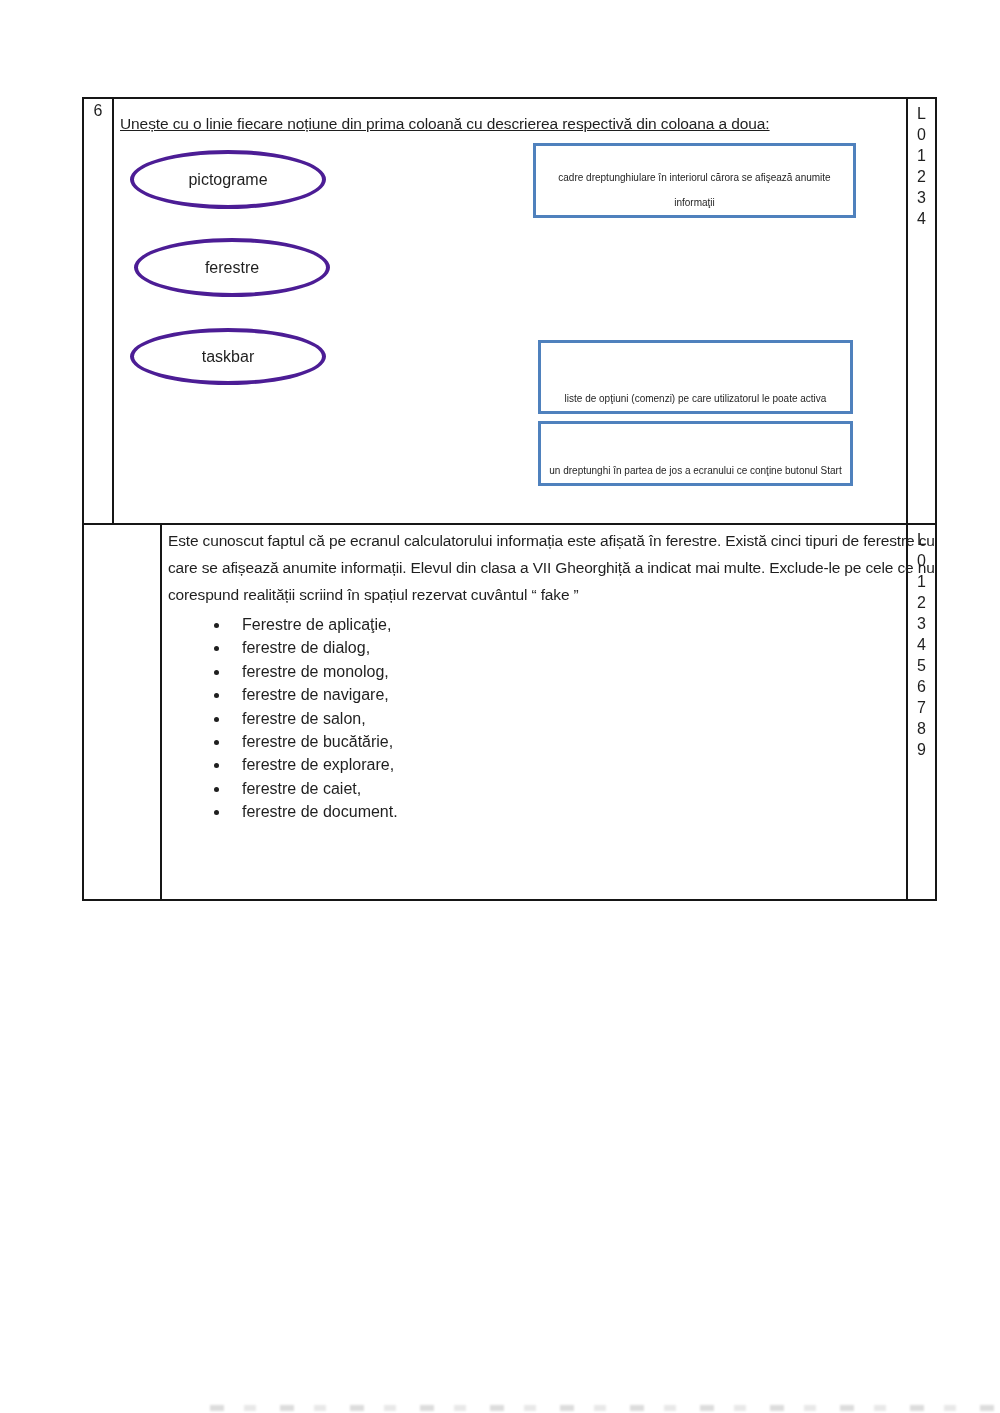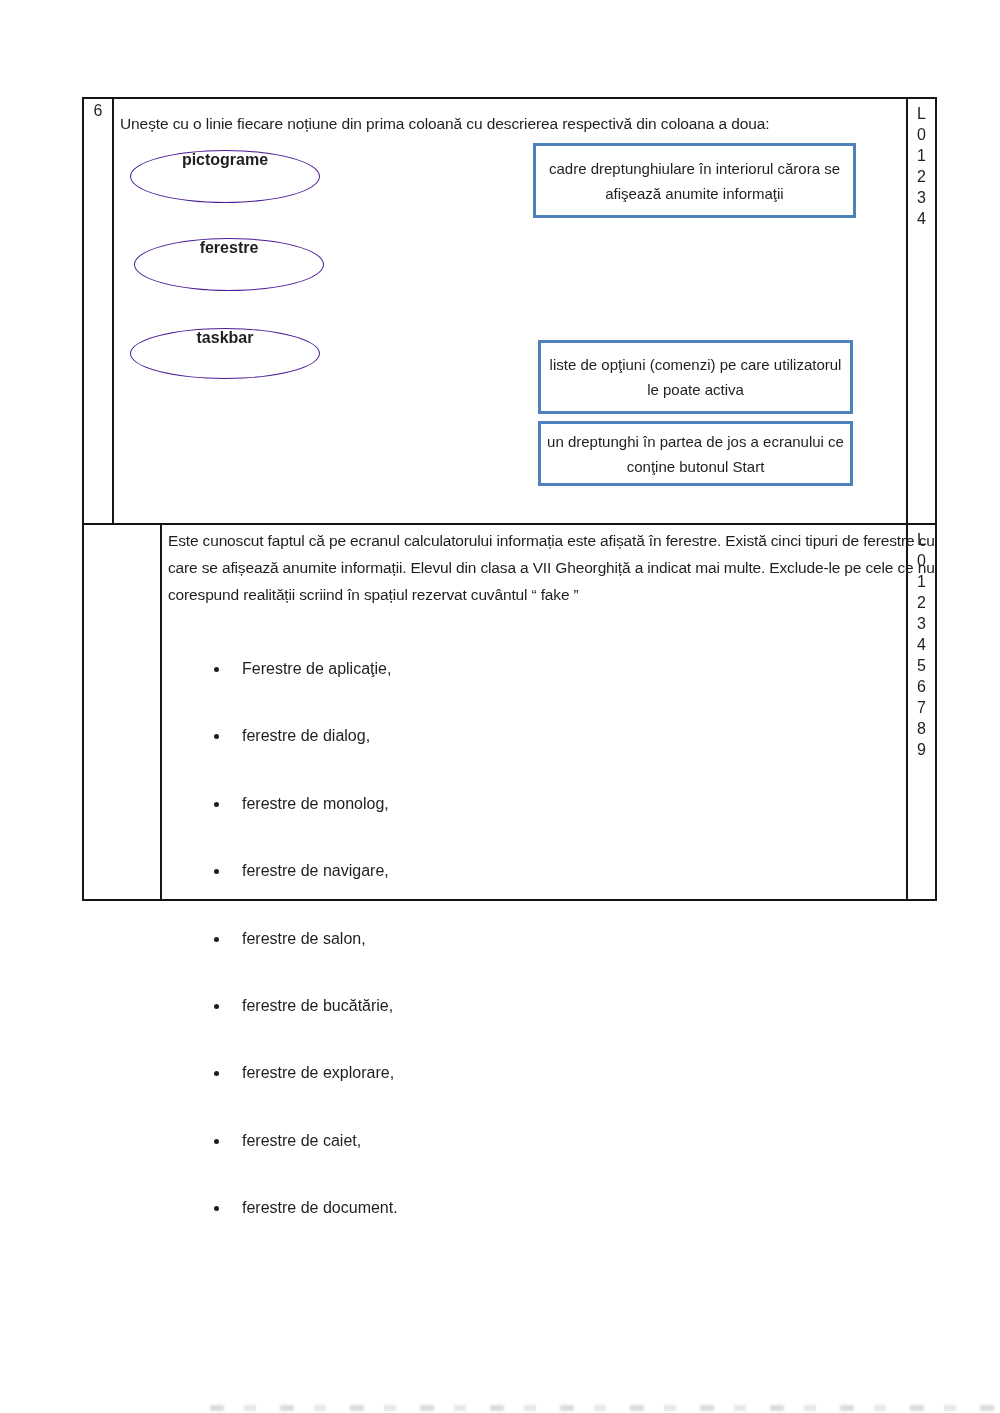--- a/index.html
+++ b/index.html
@@ -21,50 +21,50 @@
   }
   .content{position:relative;flex:1 1 auto;}
   .score{
     width:29px;flex:0 0 29px;border-left:2px solid #161616;
     display:flex;flex-direction:column;align-items:center;
     font-size:16px;line-height:21px;padding-top:4px;
   }
   .score span{display:block;}
   .instruction{
     position:absolute;top:16px;left:6px;right:20px;
-    font-size:15.5px;letter-spacing:-0.1px;white-space:nowrap;
+    font-size:15.5px;letter-spacing:-0.1px;white-space:nowrap;text-decoration:underline;
   }
   .oval{
-    position:absolute;border:1px solid #4c1d95;border-radius:50%;
-    display:flex;justify-content:center;
-    font-size:16px;background:#fff;font-weight:bold;
+    position:absolute;border:4px solid #4c1d95;border-radius:50%;
+    display:flex;align-items:center;justify-content:center;
+    font-size:16px;background:#fff;
   }
   .oval1{left:16px;top:51px;width:188px;height:51px;}
   .oval2{left:20px;top:139px;width:188px;height:51px;}
   .oval3{left:16px;top:229px;width:188px;height:49px;}
   .oval4{left:29px;top:326px;width:184px;height:49px;}
   .dbox{
     position:absolute;border:3px solid #4f81bd;background:#fff;
-    display:flex;align-items:center;justify-content:center;
-    text-align:center;font-size:15px;line-height:25px;padding:0 4px;
+    display:flex;align-items:flex-end;justify-content:center;
+    text-align:center;font-size:10px;line-height:25px;padding:0 4px;
     box-sizing:border-box;
   }
   .box1{left:419px;top:44px;width:323px;height:75px;}
   .box2{left:424px;top:131px;width:315px;height:97px;}
   .box3{left:424px;top:241px;width:315px;height:74px;}
   .box4{left:424px;top:322px;width:315px;height:65px;}
   .para{
     position:absolute;top:2px;left:6px;width:778px;margin:0;
     font-size:15.5px;line-height:27px;letter-spacing:-0.15px;
   }
   .flist{
     position:absolute;top:88px;left:40px;margin:0;padding:0 0 0 28px;
     font-size:16px;
   }
-  .flist li{line-height:23.4px;padding-left:12px;margin-top:44px;}
+  .flist li{line-height:23.4px;padding-left:12px;}
   .flist li::marker{color:#1f1f1f;}
   .bottom-artifact{
     position:absolute;left:210px;right:0;top:1405px;height:6px;
     background:repeating-linear-gradient(90deg,
       rgba(130,130,130,0.28) 0 14px, transparent 14px 34px,
       rgba(130,130,130,0.18) 34px 46px, transparent 46px 70px);
     filter:blur(1.3px);
   }
 </style>
 </head>

